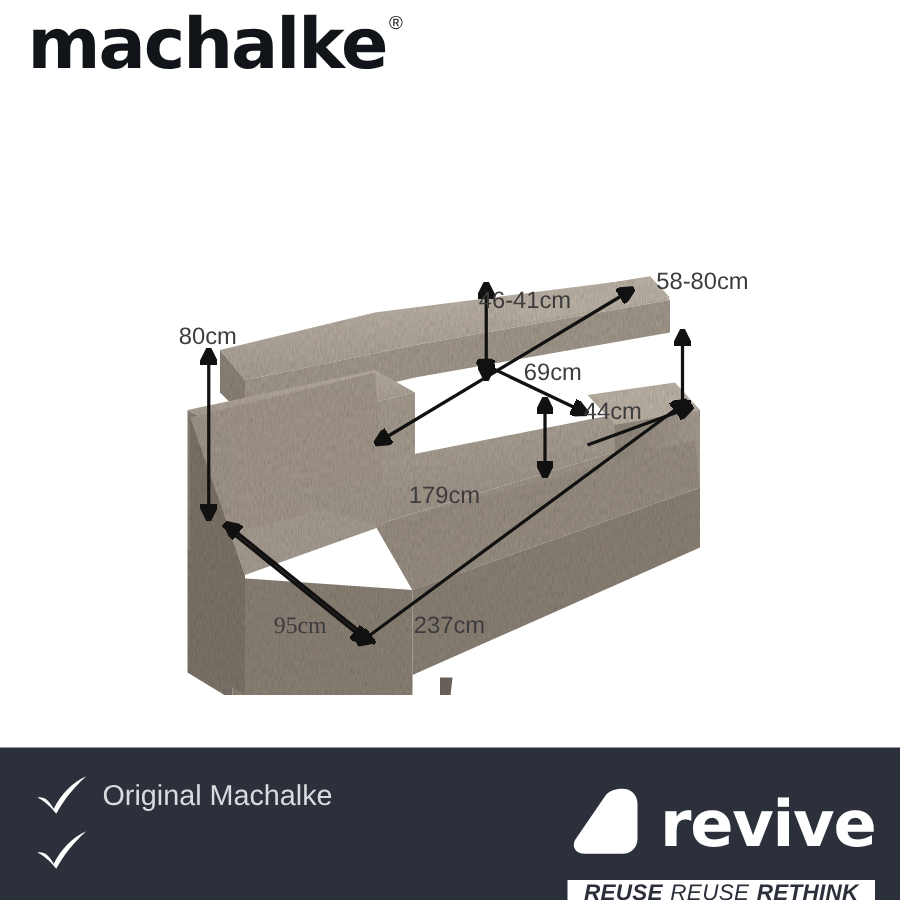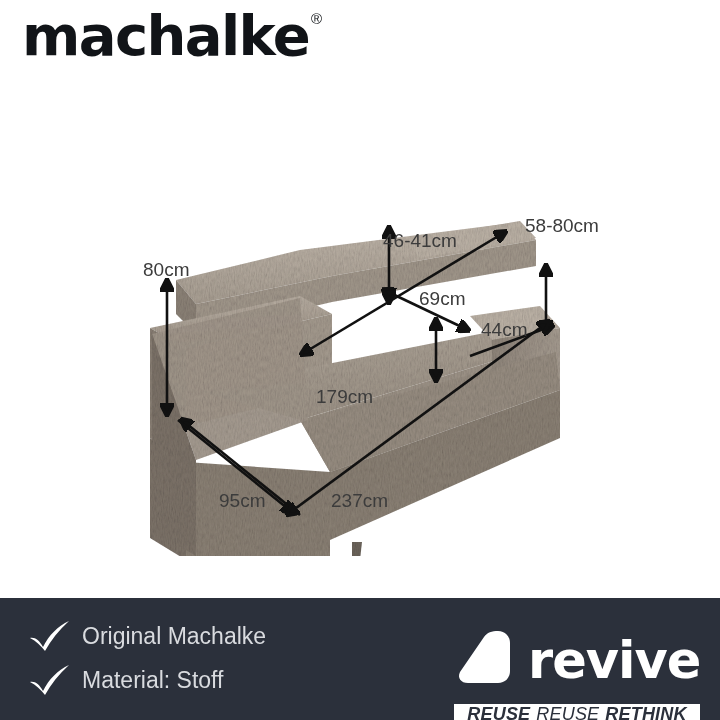--- a/index.html
+++ b/index.html
@@ -211,42 +211,41 @@
         <line x1="178" y1="330" x2="292" y2="422" marker-end="url(#ah)"></line>
 
         <line x1="288" y1="424" x2="548" y2="232" marker-start="url(#ah)" marker-end="url(#ah)"></line>
       </g>
     </svg>
 
     <div class="dim" style="left:143px;top:157px;margin-top:12px;">80cm</div>
     <div class="dim" style="left:383px;top:140px;">46-41cm</div>
     <div class="dim" style="left:525px;top:125px;">58-80cm</div>
     <div class="dim" style="left:419px;top:198px;">69cm</div>
-    <div class="dim" style="left:481px;top:229px;">44cm</div>
-    <div class="dim" style="left:316px;top:296px;">179cm</div>
-    <div class="dim" style="left:219px;top:400px;">95cm</div>
+    <div class="dim" style="left:467px;top:229px;">44cm</div>
+    <div class="dim" style="left:327px;top:296px;">179cm</div>
+    <div class="dim" style="left:219px;top:400px;font-family:Liberation Serif, serif;">95cm</div>
     <div class="dim" style="left:331px;top:400px;">237cm</div>
   </div>
 
   <div class="banner">
 
     <div class="features">
 
       <div class="feature">
         <svg class="check" viewBox="0 0 44 34">
           <path d="M2,19 C7,18 11,21 15,28 C21,16 30,7 41,2 C31,11 23,21 17,32 C13,27 8,22 2,19 Z" fill="#ffffff"></path>
         </svg>
         <span class="feature-label">Original Machalke</span>
       </div>
 
       <div class="feature">
         <svg class="check" viewBox="0 0 44 34">
           <path d="M2,19 C7,18 11,21 15,28 C21,16 30,7 41,2 C31,11 23,21 17,32 C13,27 8,22 2,19 Z" fill="#ffffff"></path>
         </svg>
-        <span class="feature-label">Material: Stoff</span>
       </div>
 
 
     </div>
 
     <div class="revive">
       <div class="revive-top">
         <svg class="leaf" viewBox="0 0 66 66">
           <path d="M44,4 C51,4 56,9 56,16 L56,44 C56,51 51,56 44,56 L14,56
                    C7,56 3,51 6,45 L30,10 C33,5.5 38,4 44,4 Z" fill="#ffffff"></path>

